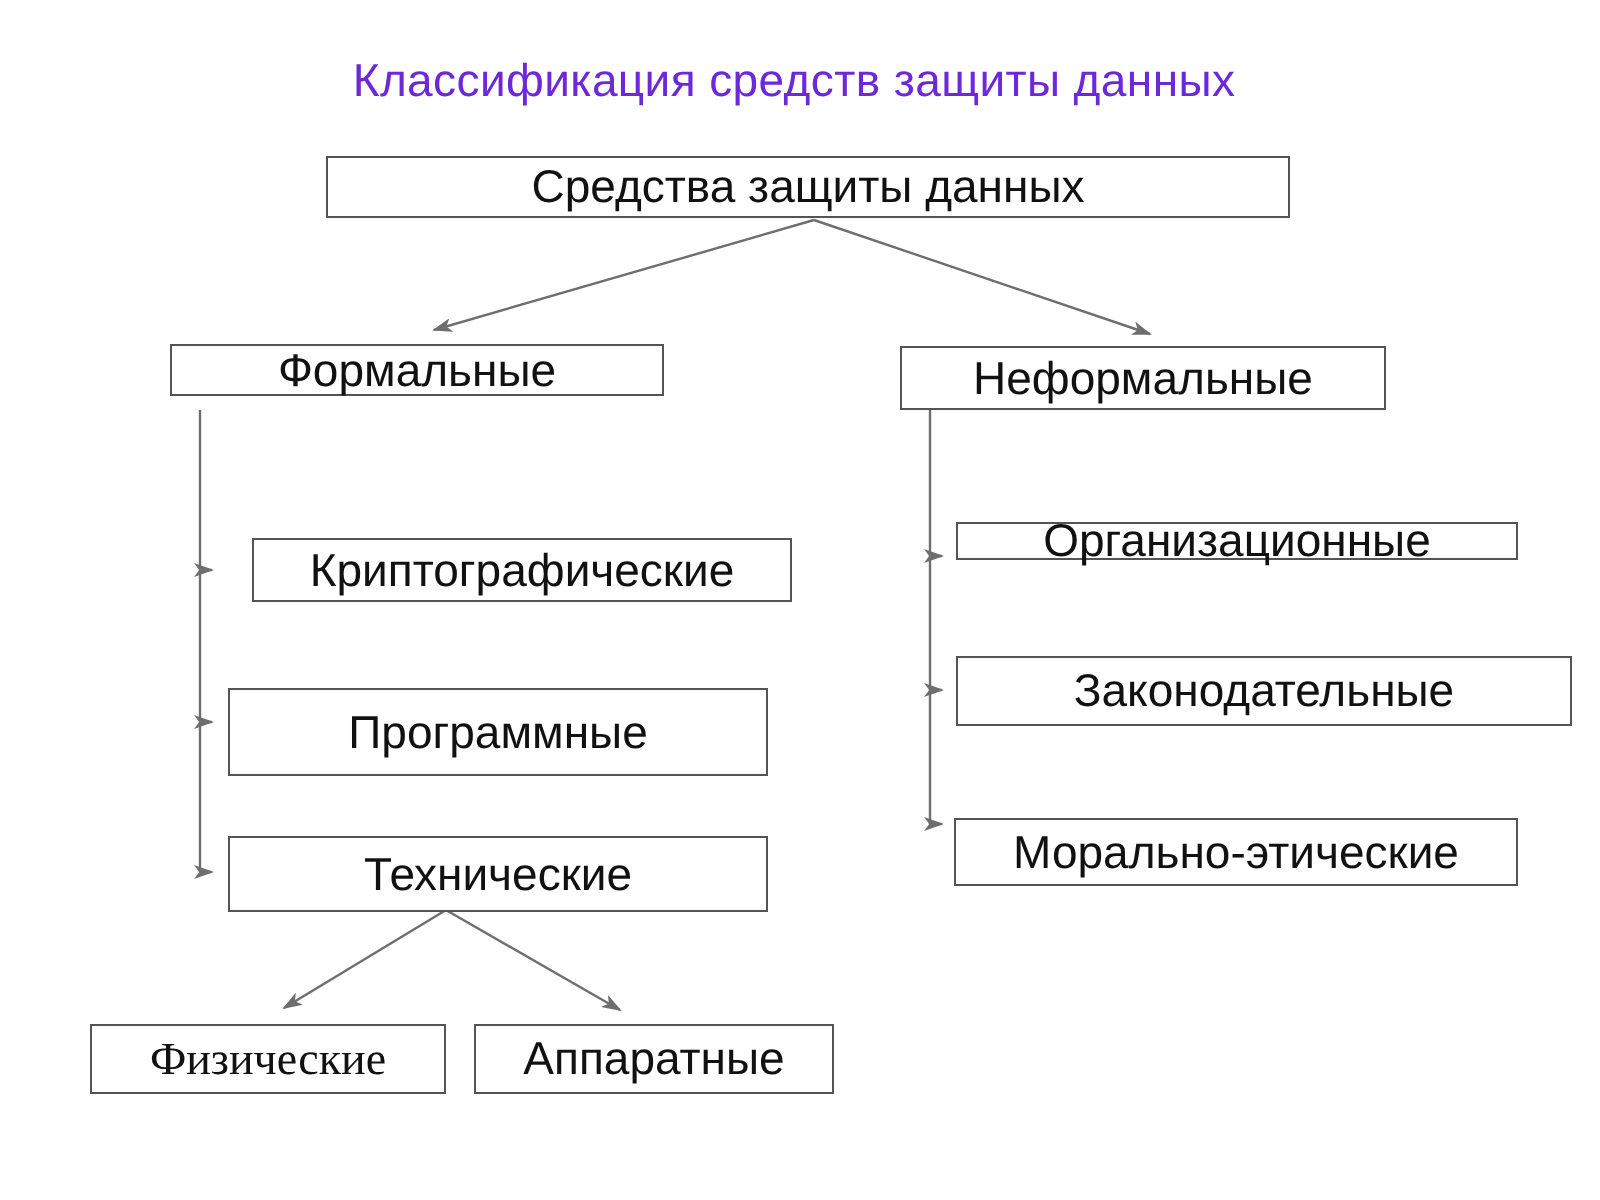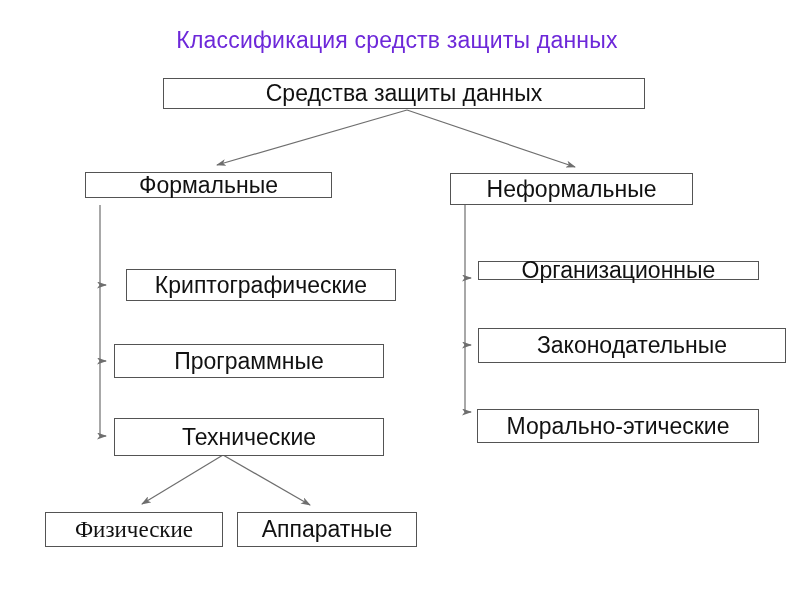--- a/index.html
+++ b/index.html
@@ -43,21 +43,21 @@
     font-size: 23px;
     color: #111111;
     white-space: nowrap;
     line-height: 1;
   }
   
   .n-root     { left:163px; top: 78px; width:482px; height:31px; }
   .n-formal   { left: 85px; top:172px; width:247px; height:26px; }
   .n-informal { left:450px; top:173px; width:243px; height:32px; }
   .n-crypto   { left:114px; top:269px; width:270px; height:32px;margin-left:12px; }
-  .n-prog     { left:114px; top:344px; width:270px; height:34px; }
+  .n-prog     { left:114px; top:344px; width:270px; height:44px; }
   .n-tech     { left:114px; top:418px; width:270px; height:38px; }
   .n-fiz      { left: 45px; top:512px; width:178px; height:35px;font-family:Liberation Serif, serif; }
   .n-app      { left:237px; top:512px; width:180px; height:35px; }
   .n-org      { left:478px; top:261px; width:281px; height:19px; }
   .n-zak      { left:478px; top:328px; width:308px; height:35px; }
   .n-mor      { left:477px; top:396px; width:282px; height:34px;margin-top:13px; }
 </style>
 </head>
 <body>
 

